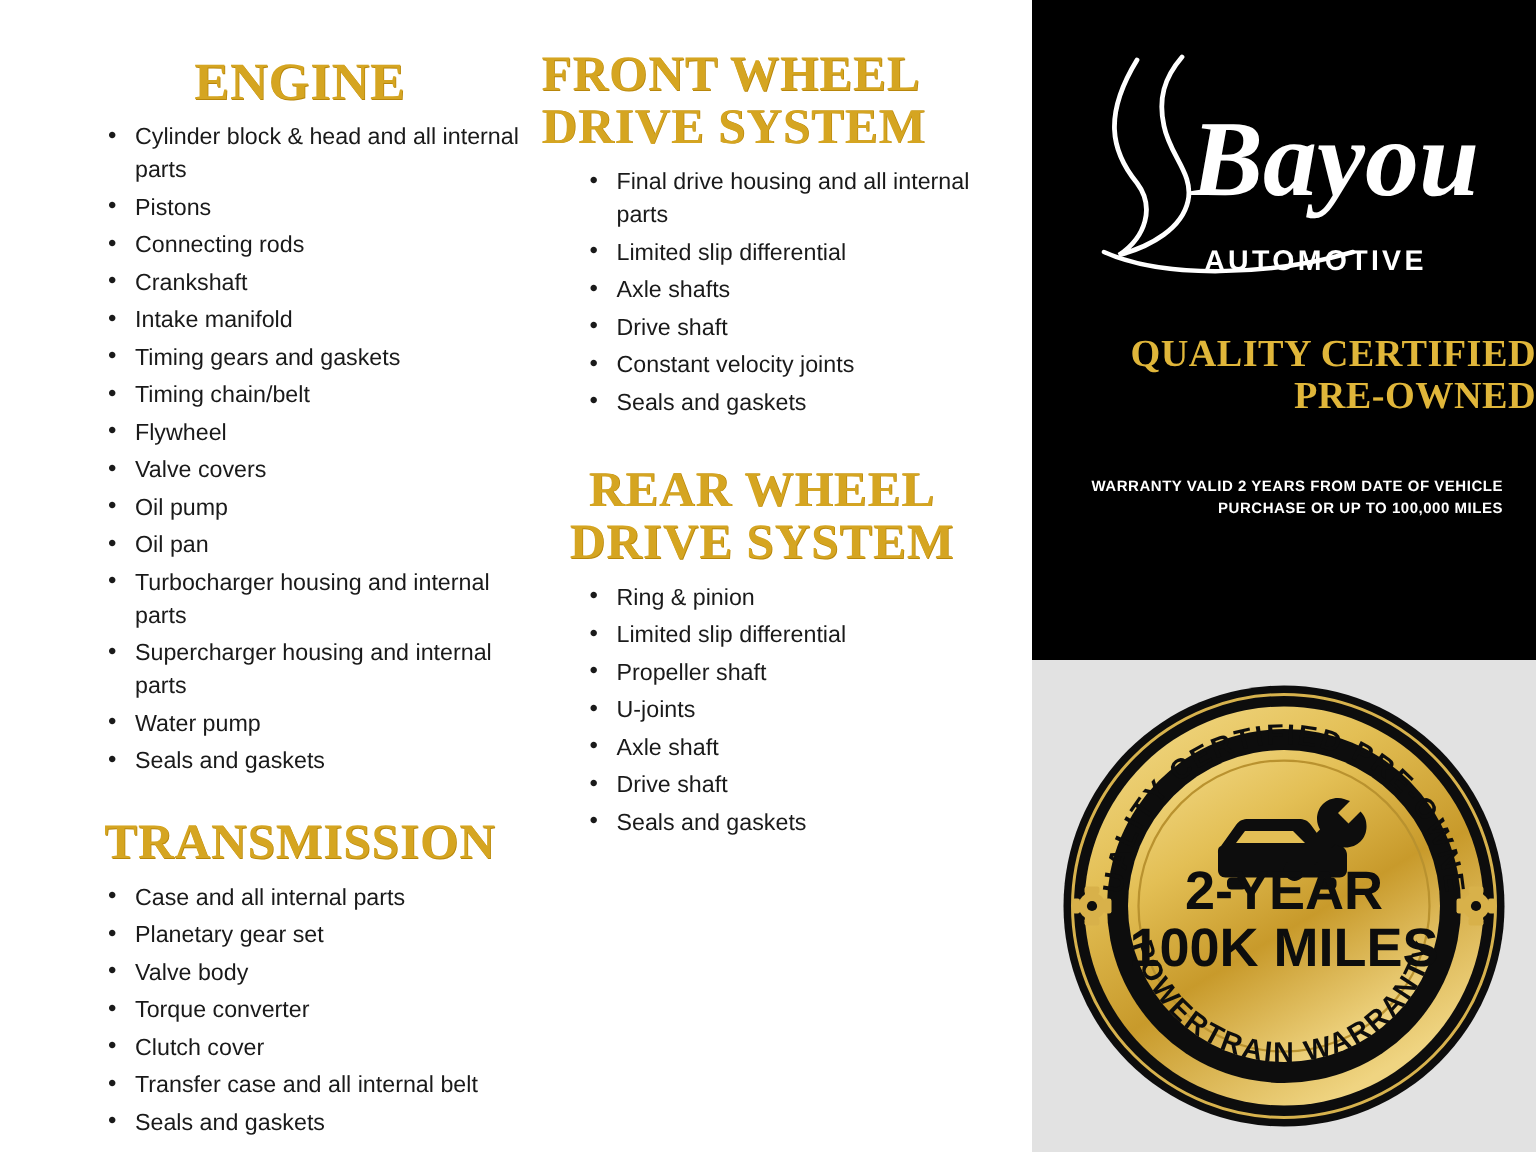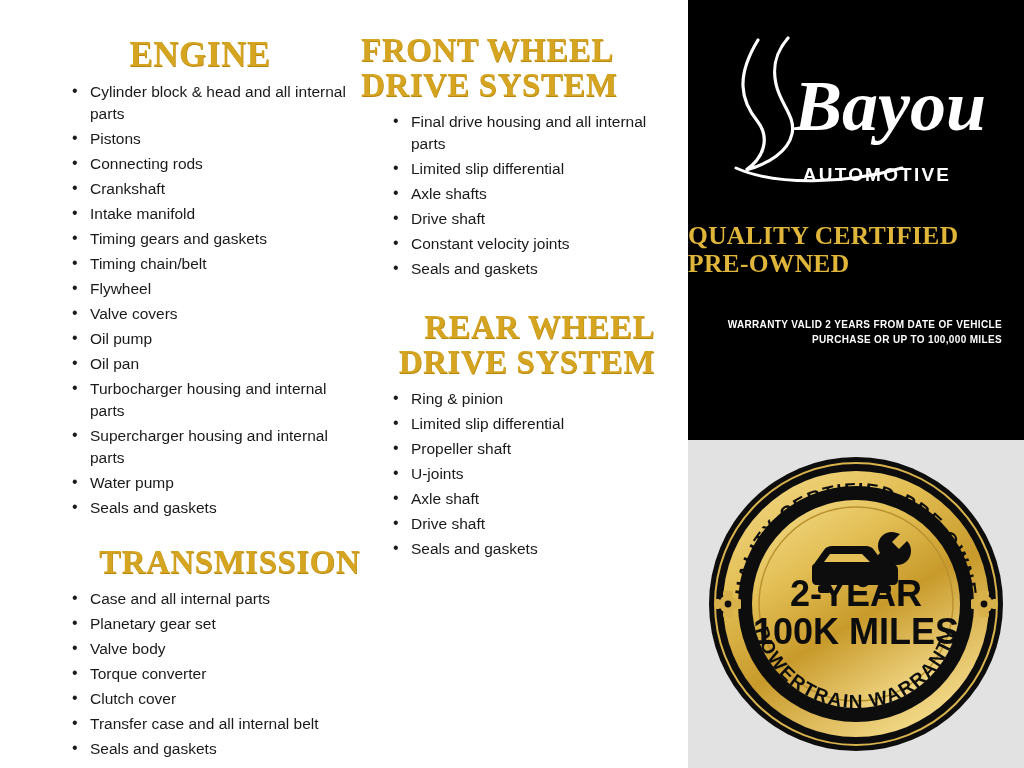--- a/index.html
+++ b/index.html
@@ -34,23 +34,23 @@
   .sect-title {
     font-family: "Liberation Serif", serif;
     font-weight: bold;
     color: #d5a521;
     letter-spacing: 0.5px;
     line-height: 1.06;
     text-align: center;
     text-shadow: 0.5px 0.5px 0 #b8860b;
   }
   .t-engine       { font-size: 35px; margin: 36px 0 8px 0; }
-  .t-transmission { font-size: 33px; margin: 26px 0 8px 0; text-align: right; }
+  .t-transmission { font-size: 33px; margin: 26px 0 8px 0; }
   .t-front        { font-size: 33px; margin: 33px 0 8px 0; text-align: left; padding-left: 6px;}
-  .t-rear         { font-size: 33px; margin: 30px 0 8px 0; text-align: right; padding-left: 6px;}
+  .t-rear         { font-size: 33px; margin: 30px 0 8px 0; text-align: center; padding-left: 6px;}
 
   ul.items {
     margin: 0;
     padding-left: 32px;
     list-style: none;
   }
   .col-right ul.items { padding-left: 38px; }
 
   ul.items li {
     position: relative;
@@ -103,21 +103,21 @@
     font-size: 19px;
     font-weight: bold;
     letter-spacing: 2.2px;
     color: #ffffff;
   }
 
   .qcp {
     position: absolute;
     left: 0; top: 222px;
     width: 336px;
-    text-align: left;
+    text-align: right;
     font-family: "Liberation Serif", serif;
     font-weight: bold;
     font-size: 25.5px;
     line-height: 1.08;
     color: #e0b63a;
     letter-spacing: 0.3px;
   }
   .warranty-note {
     position: absolute;
     left: 22px; top: 318px;

